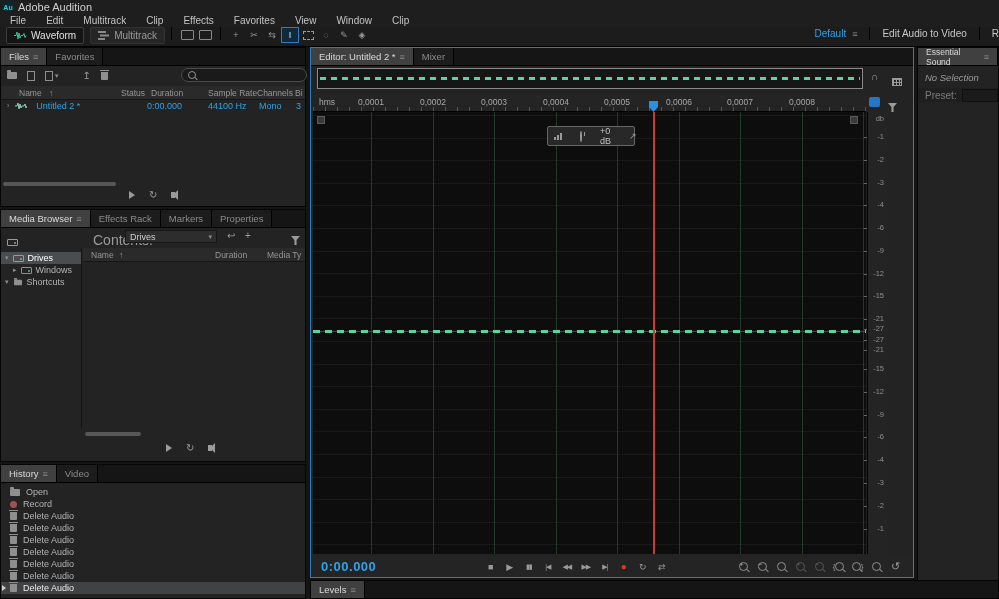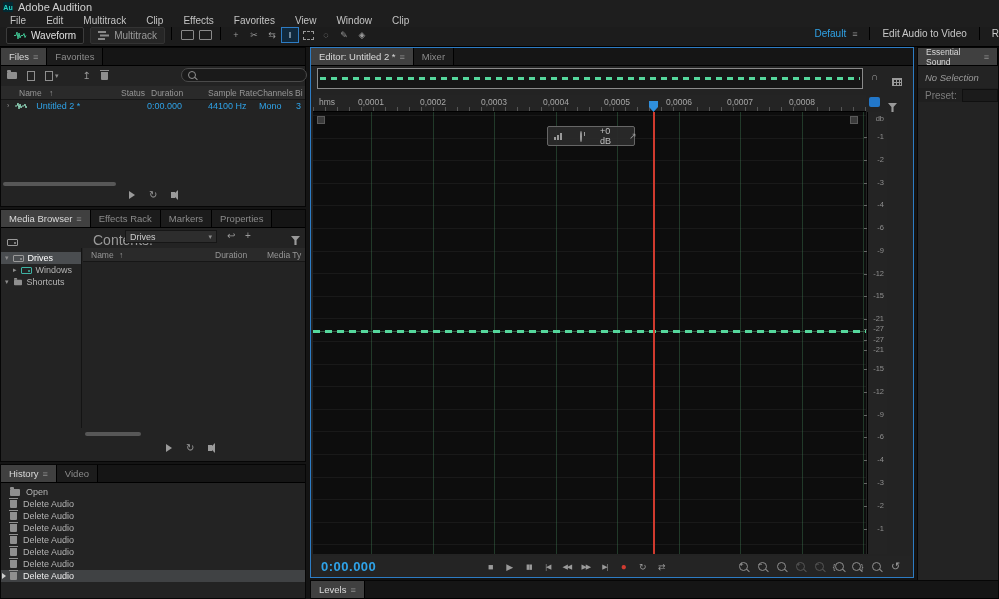--- a/index.html
+++ b/index.html
@@ -305,20 +305,24 @@
       <div class="tab">
           <span>Video</span>
         </div>
     </div>
     <div style="padding-top:3px">
       <div class="hrow">
           <span class="i-folder"></span>
           <span>Open</span>
         </div>
       <div class="hrow">
+          <span class="i-rec"></span>
+          <span>Record</span>
+        </div>
+      <div class="hrow">
           <span class="i-trash"></span>
           <span>Delete Audio</span>
         </div>
       <div class="hrow">
           <span class="i-trash"></span>
           <span>Delete Audio</span>
         </div>
       <div class="hrow">
           <span class="i-trash"></span>
           <span>Delete Audio</span>

